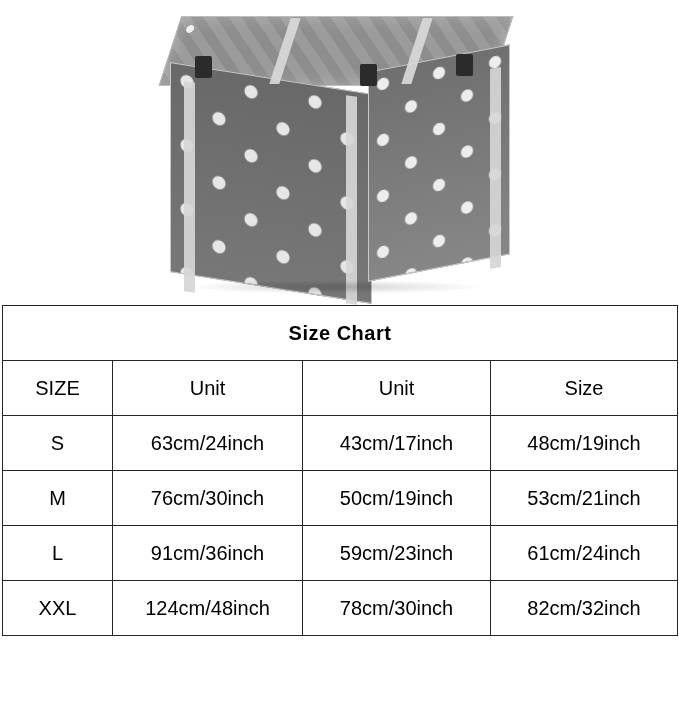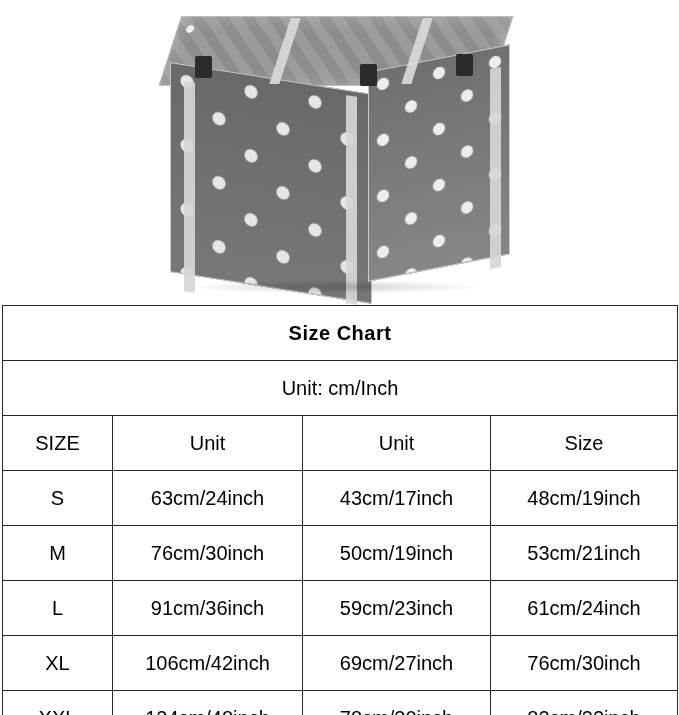--- a/index.html
+++ b/index.html
@@ -183,23 +183,20 @@
       <col class="c-size">
         <col class="c-long">
         <col class="c-width">
         <col class="c-high">
     </colgroup>
     <tbody>
       <tr>
         <td class="title-cell" colspan="4">Size Chart</td>
       </tr>
       <tr>
-        <td class="unit-cell" colspan="4">Unit: cm/Inch</td>
-      </tr>
-      <tr>
         <td class="header-cell">SIZE</td>
         <td class="header-cell">Unit</td>
         <td class="header-cell">Unit</td>
         <td class="header-cell">Size</td>
       </tr>
       <tr>
         <td class="size-label">S</td>
         <td>63cm/24inch</td>
         <td>43cm/17inch</td>
         <td>48cm/19inch</td>
@@ -210,26 +207,20 @@
         <td>50cm/19inch</td>
         <td>53cm/21inch</td>
       </tr>
       <tr>
         <td class="size-label">L</td>
         <td>91cm/36inch</td>
         <td>59cm/23inch</td>
         <td>61cm/24inch</td>
       </tr>
       <tr>
-        <td class="size-label">XL</td>
-        <td>106cm/42inch</td>
-        <td>69cm/27inch</td>
-        <td>76cm/30inch</td>
-      </tr>
-      <tr>
         <td class="size-label">XXL</td>
         <td>124cm/48inch</td>
         <td>78cm/30inch</td>
         <td>82cm/32inch</td>
       </tr>
     </tbody>
   </table>
 </div>
 
 </body></html>

